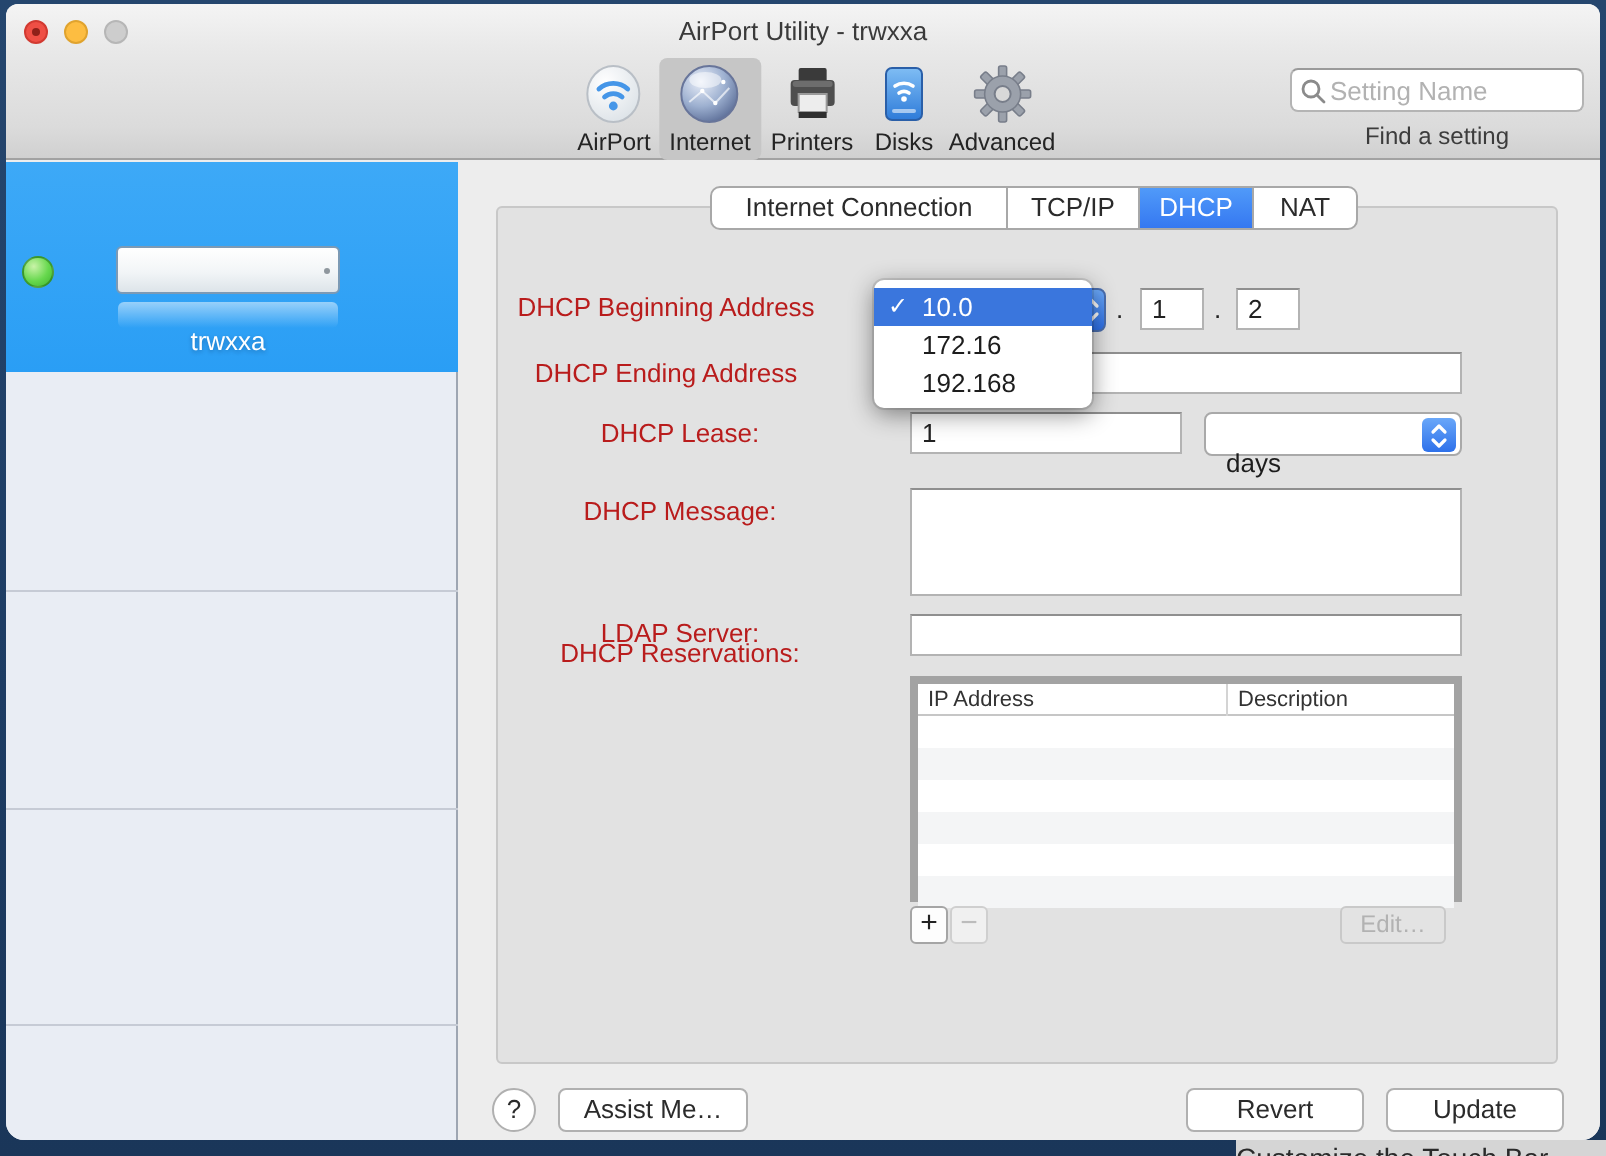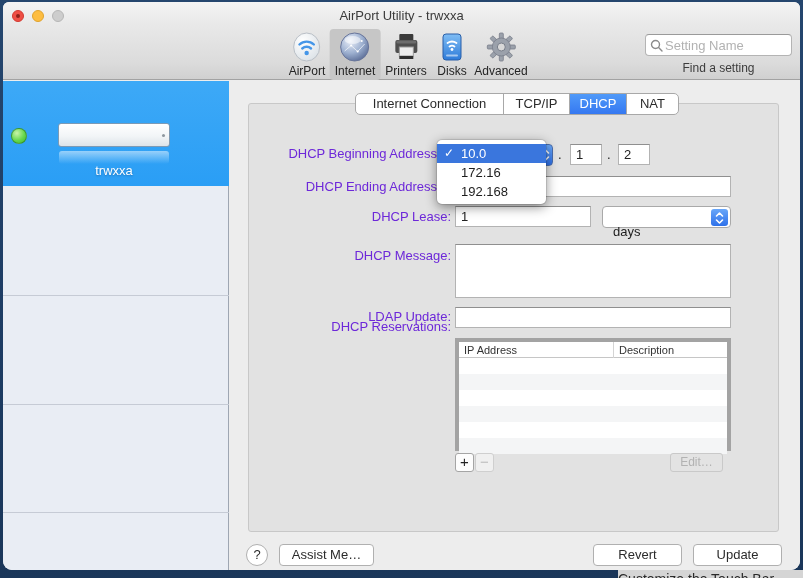--- a/index.html
+++ b/index.html
@@ -63,21 +63,21 @@
   .main { position:absolute; left:226px; top:79px; width:571px; height:489px; background:#ededed; }
   .panel { position:absolute; left:19px; top:22px; width:531px; height:429px;
            background:#e2e2e2; border:1px solid #c8c8c8; border-radius:3px; }
   .tabs { position:absolute; left:126px; top:12px; height:22px; display:flex;
           background:#fff; border:1px solid #a8a8a8; border-radius:5px; overflow:hidden; z-index:20; }
   .tab { font-size:13px; color:#2b2b2b; text-align:center; line-height:20px; }
   .tab + .tab { border-left:1px solid #a8a8a8; }
   .tab.selected { background:linear-gradient(180deg,#509af9 0%,#3578f1 100%); color:#fff; }
   .t-ic { width:147px; } .t-tcp { width:66px; } .t-dhcp { width:57px; } .t-nat { width:52px; }
 
-  .flabel { position:absolute; font-size:13px; color:#6d28d9; text-align:right; white-space:nowrap; }
+  .flabel { position:absolute; font-size:13px; color:#b91c1c; text-align:center; white-space:nowrap; }
   .field { position:absolute; background:#fff; border:1px solid #b3b3b3; border-top-color:#8f8f8f; }
   .field input, .field textarea { border:none; outline:none; width:100%; height:100%;
            font-size:13px; color:#222; padding:2px 5px; font-family:"Liberation Sans",sans-serif;
            background:transparent; resize:none; }
   .octet-dot { position:absolute; font-size:13px; color:#222; }
 
   
   .menu { position:absolute; left:208px; top:59px; width:109px; height:64px; background:#fff;
           border-radius:5px; box-shadow:0 3px 12px rgba(0,0,0,.45), 0 0 0 1px rgba(0,0,0,.1);
           padding-top:4px; z-index:30; }
@@ -333,21 +333,21 @@
             <path d="M2.5 10 5.5 13 8.5 10" stroke="#fff" stroke-width="1.6" fill="none" stroke-linecap="round" stroke-linejoin="round"></path>
           </svg>
         </span>
       </div>
 
       <div class="flabel" style="left:0;top:167px;width:222px;">DHCP Message:</div>
       <div class="field" style="left:226px;top:163px;width:276px;height:54px;">
         <textarea style=""></textarea>
       </div>
 
-      <div class="flabel" style="left:0;top:228px;width:222px;">LDAP Update:</div>
+      <div class="flabel" style="left:0;top:228px;width:222px;">LDAP Server:</div>
       <div class="flabel" style="left:0;top:238px;width:222px;">DHCP Reservations:</div>
       <div class="field" style="left:226px;top:226px;width:276px;height:21px;">
         <input value="" style="">
       </div>
 
       <div class="res-table">
         <div class="rt-header">
           <span class="c1">IP Address</span>
           <span class="cdiv"></span>
           <span class="c2">Description</span>

